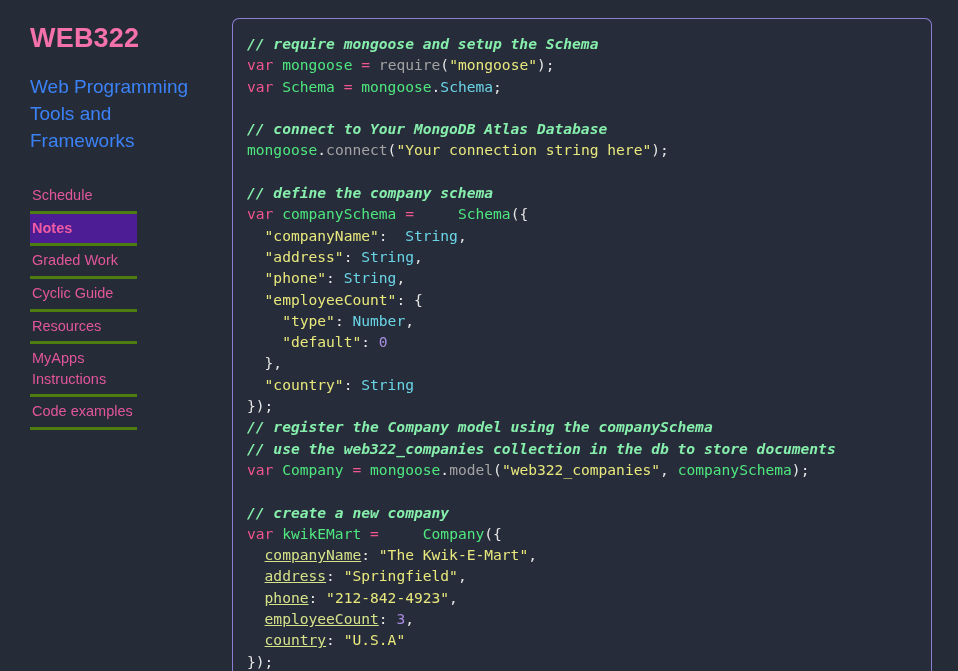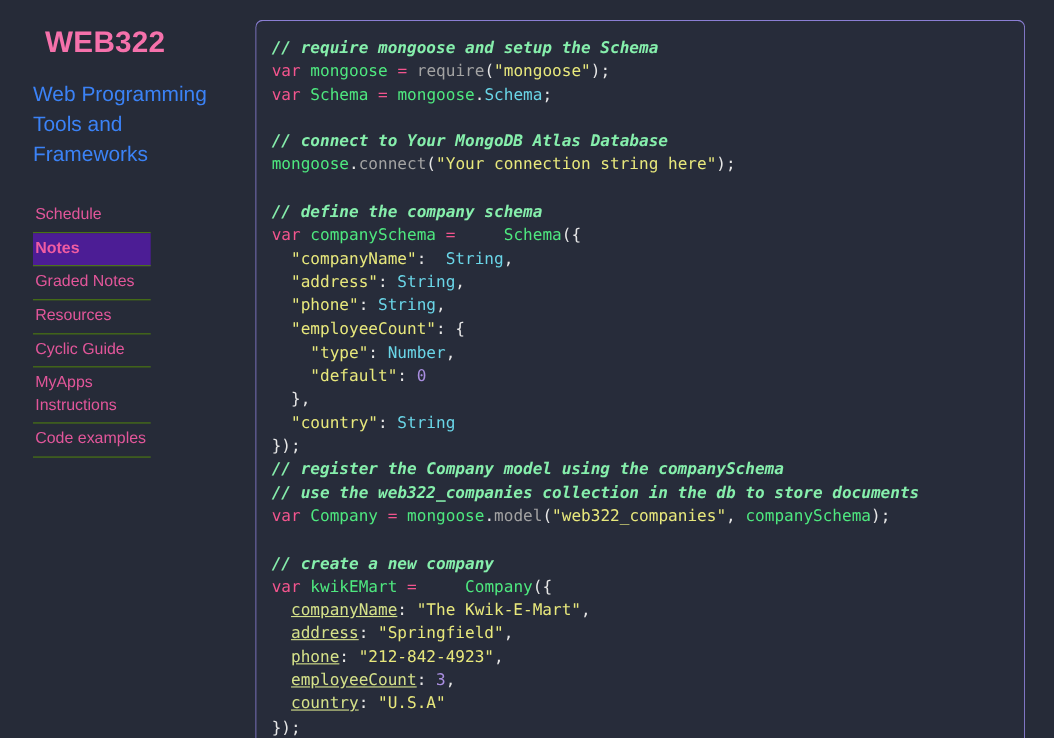--- a/index.html
+++ b/index.html
@@ -29,42 +29,42 @@
     height: 671px;
     box-sizing: border-box;
     padding: 16px 0 0 30px;
     background: #262b38;
   }
   .brand {
     font-size: 27px;
     font-weight: bold;
     letter-spacing: 0.2px;
     color: #f571ab;
-    margin: 6px 0 0 11px;
+    margin: 6px 0 0 0;
     line-height: 1.2;
   }
   .subtitle {
     margin-top: 20px;
     font-size: 19px;
     line-height: 1.42;
     color: #3b82f6;
     max-width: 160px;
   }
   .nav {
     margin-top: 26px;
     width: 107px;
   }
   .nav-item {
     display: block;
     box-sizing: border-box;
     font-size: 14.5px;
     line-height: 1.42;
     color: #e2569a;
     padding: 4px 2px 5px 2px;
-    border-bottom: 1px solid #4d7c0f;
+    border-bottom: 3px solid #4d7c0f;
     text-decoration: none;
     cursor: pointer;
     background: transparent;
   }
   .nav-item.active {
     background: #4c1d95;
     color: #f05ca2;
     font-weight: bold;
   }
 
@@ -110,23 +110,23 @@
 <body>
 
 <div class="page">
 
   <aside class="sidebar">
     <div class="brand">WEB322</div>
     <div class="subtitle">Web Programming Tools and Frameworks</div>
     <nav class="nav" id="nav-list">
         <a class="nav-item">Schedule</a>
         <a class="nav-item active">Notes</a>
-        <a class="nav-item">Graded Notes</a>
+        <a class="nav-item">Graded Work</a>
+        <a class="nav-item">Cyclic Guide</a>
         <a class="nav-item">Resources</a>
-        <a class="nav-item">Cyclic Guide</a>
         <a class="nav-item">MyApps Instructions</a>
         <a class="nav-item">Code examples</a>
       </nav>
   </aside>
 
   <section class="code-wrap">
     <pre class="code" id="code-listing"><span><span class="t-com">// require mongoose and setup the Schema</span></span>
 <span><span class="t-kw">var</span><span class="t-punc"> </span><span class="t-id">mongoose</span><span class="t-punc"> </span><span class="t-op">=</span><span class="t-punc"> </span><span class="t-fn">require</span><span class="t-punc">(</span><span class="t-str">"mongoose"</span><span class="t-punc">);</span></span>
 <span><span class="t-kw">var</span><span class="t-punc"> </span><span class="t-id">Schema</span><span class="t-punc"> </span><span class="t-op">=</span><span class="t-punc"> </span><span class="t-id">mongoose</span><span class="t-punc">.</span><span class="t-type">Schema</span><span class="t-punc">;</span></span>
 <span><span class="t-punc"></span></span>

